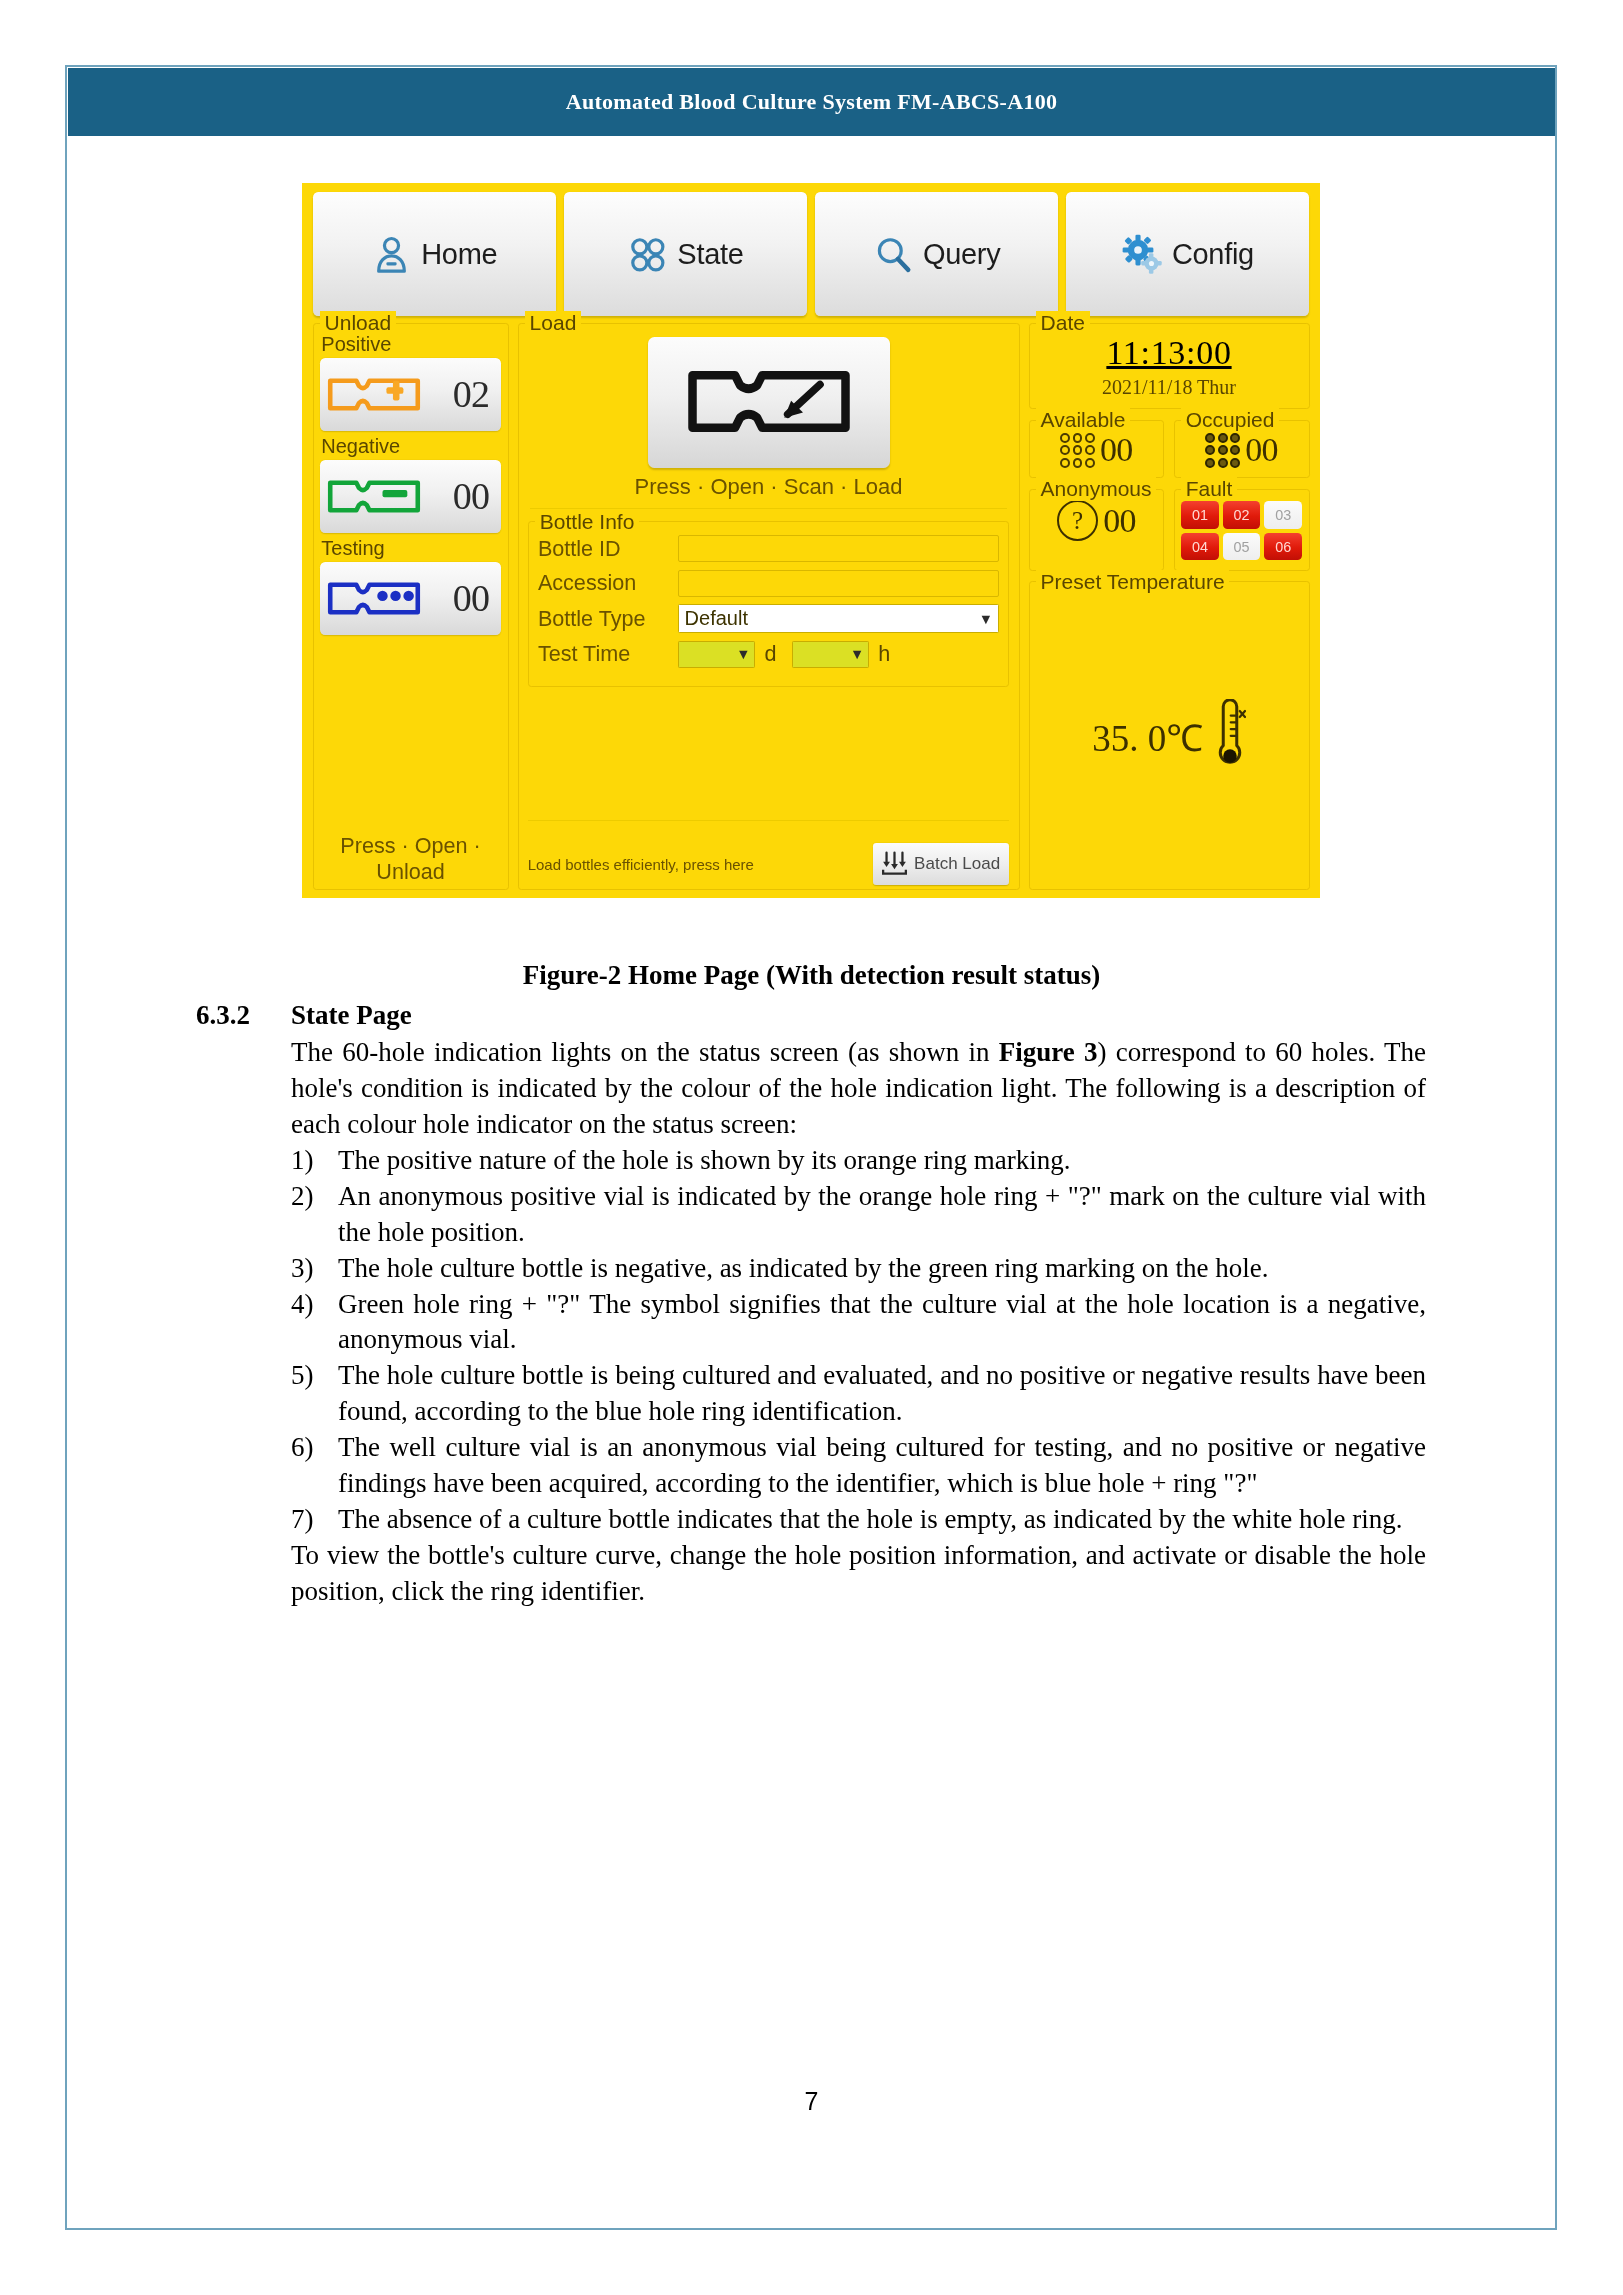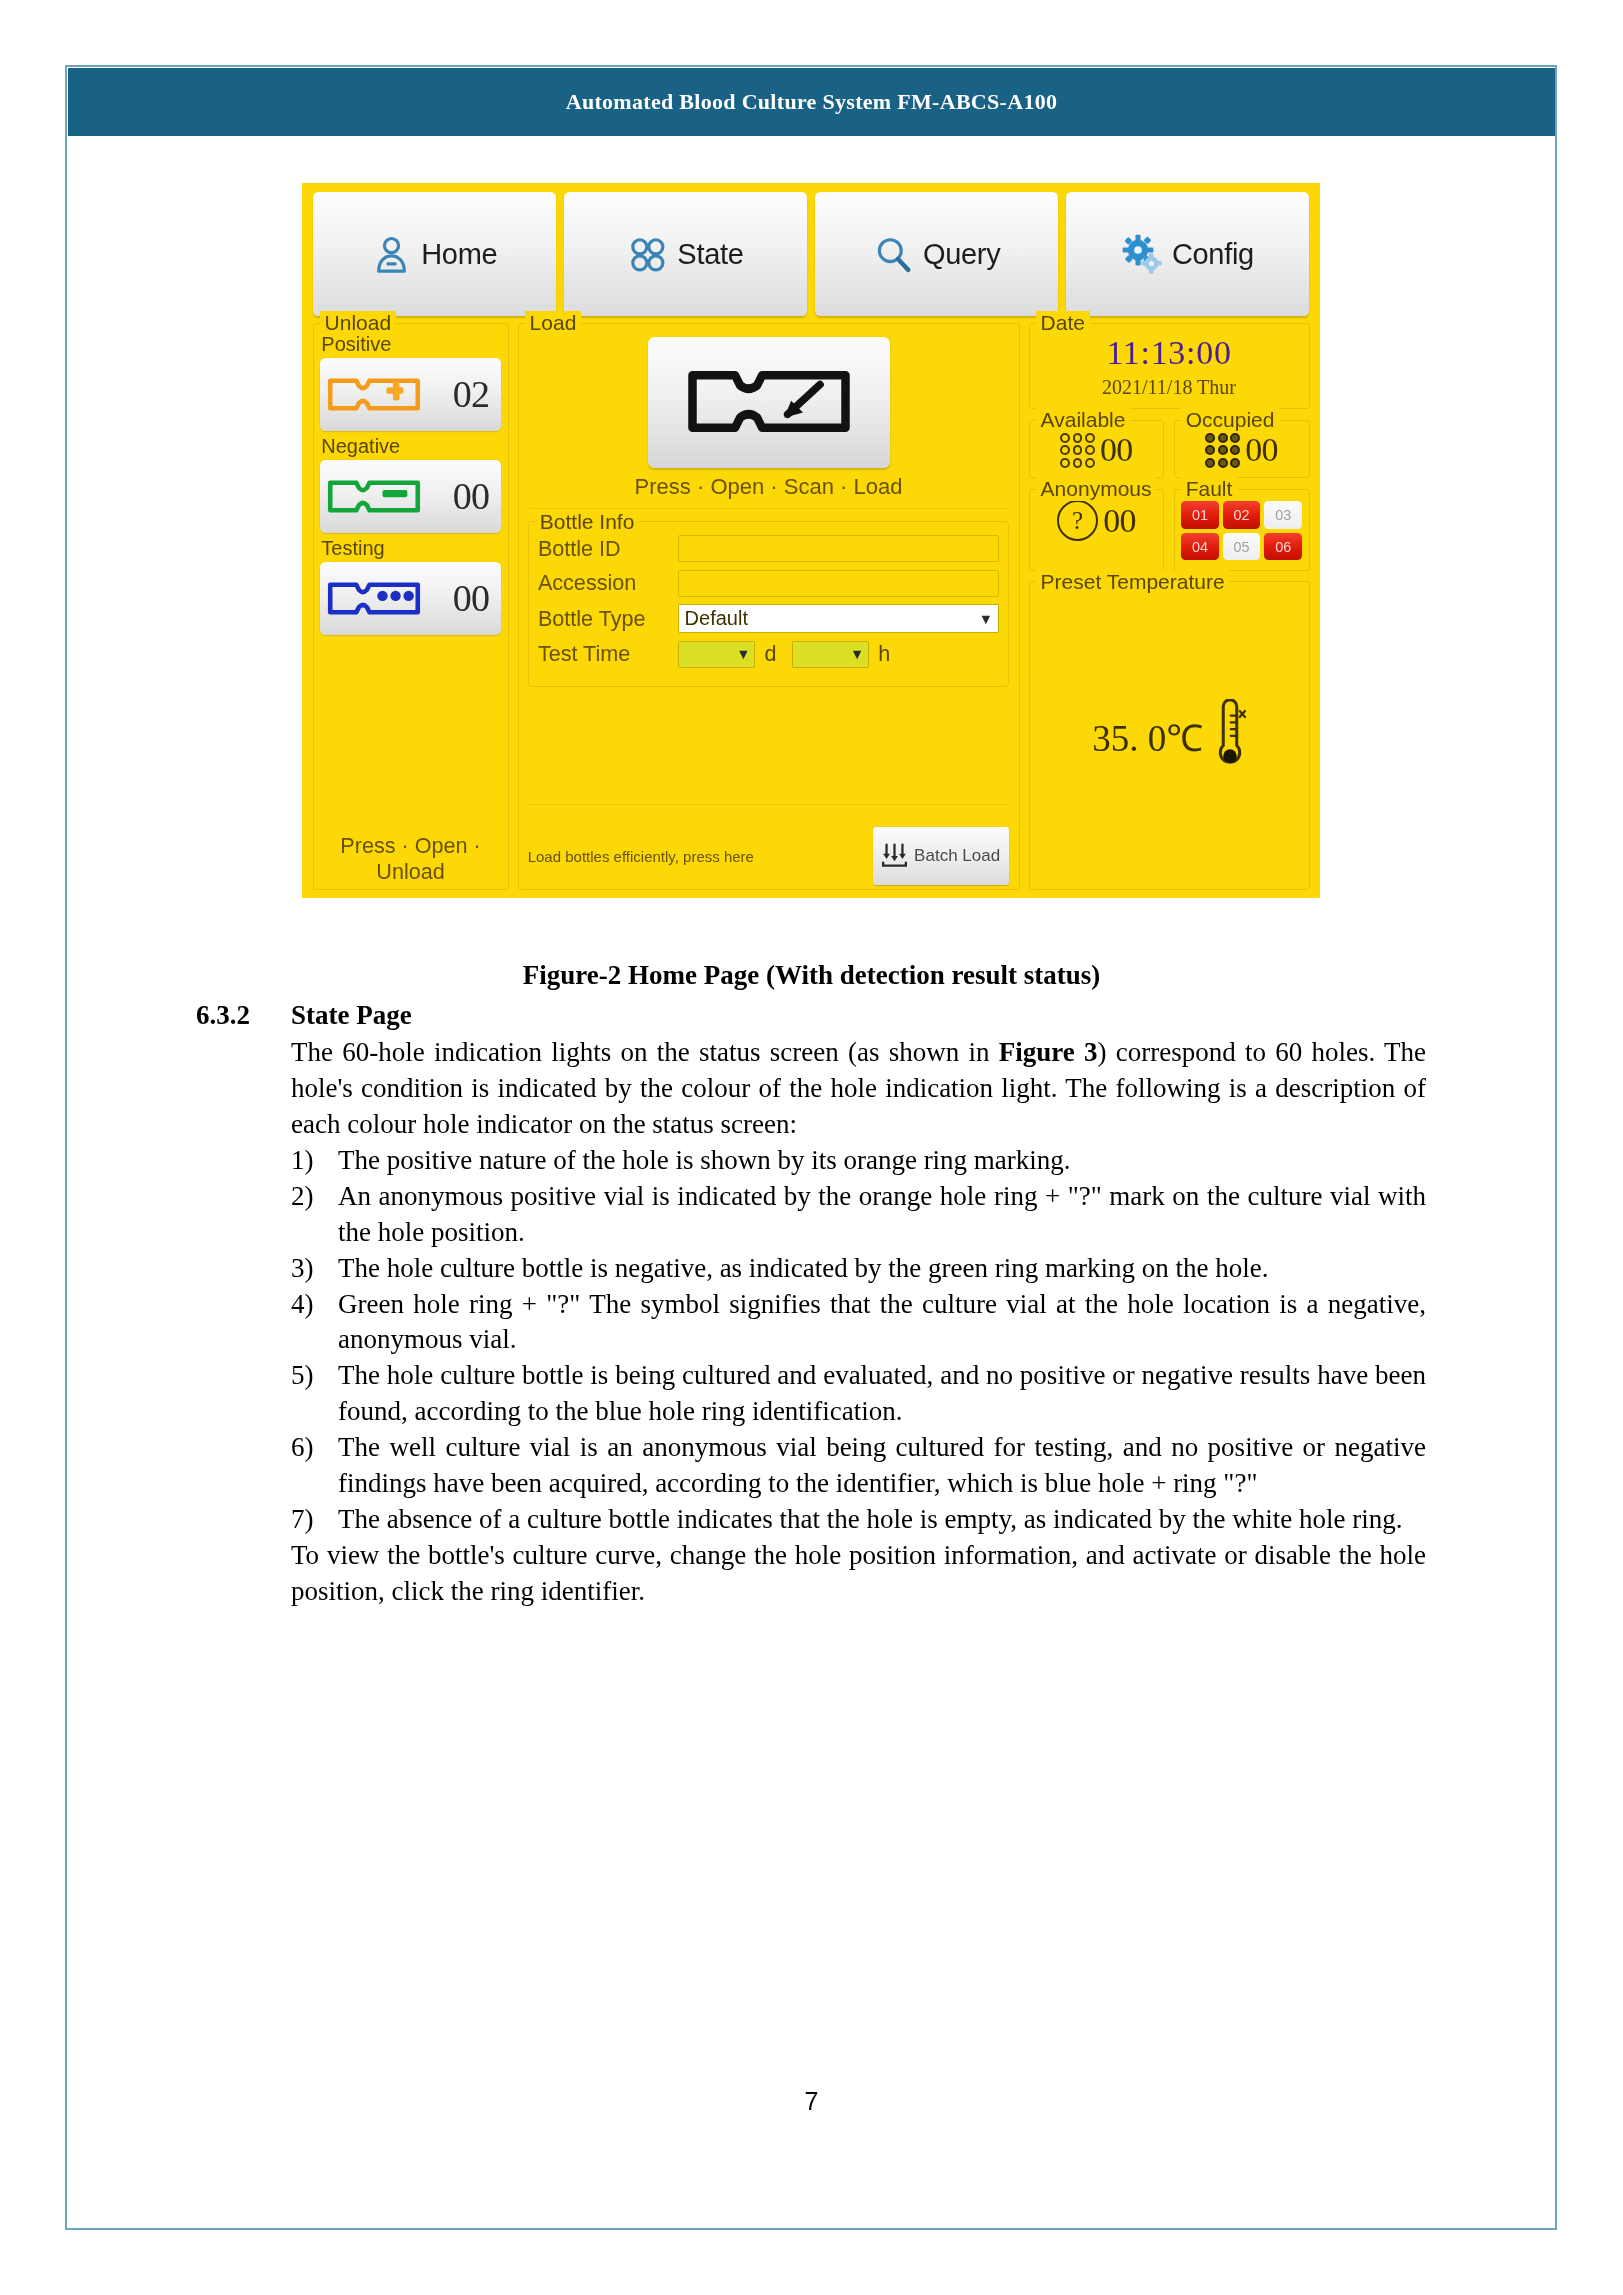--- a/index.html
+++ b/index.html
@@ -253,43 +253,44 @@
     align-items: center;
     gap: 6.5px;
     padding-top: 22px;
     border-top: 1.3px solid #edcb00;
   }
   .load-foot-txt { font-size: 15px; color: #6a5200; font-family: "Liberation Sans", sans-serif; }
   .batch-btn {
     margin-left: auto;
     background: linear-gradient(180deg,#fbfbfb 0%,#eeeeee 50%,#dcdcdc 100%);
     border-radius: 3.3px;
-    height: 58px;
+    height: 42px;
     display: flex;
     align-items: center;
     gap: 5.2px;
     padding: 0 9.2px 0 6.5px;
     box-shadow: 0 0.7px 1.3px rgba(0,0,0,0.2);
   }
   .batch-label { font-size: 17px; color: #4a4a4a; font-family: "Liberation Sans", sans-serif; }
 
   
   .col-right {
     width: 281px;
     flex: 0 0 281px;
     display: flex;
     flex-direction: column;
     gap: 10.5px;
   }
   .date-box { padding: 10.5px 6.5px 9.2px 6.5px; text-align: center; }
   .date-time {
     font-size: 34px;
-    color: #4c1d95;
+    color: #000000;
     font-family: "Liberation Serif", serif;
     letter-spacing: 0.7px;
+    text-decoration: underline;
   }
   .date-day {
     font-size: 20px;
     color: #5a4600;
     margin-top: 3.9px;
     font-family: "Liberation Serif", serif;
   }
   .two-up { display: flex; gap: 9.2px; }
   .two-up > .gbox { flex: 1 1 0; padding: 10.5px 5.2px 7.9px 5.2px; }
   .stat-inner { display: flex; align-items: center; justify-content: center; gap: 5.2px; }

